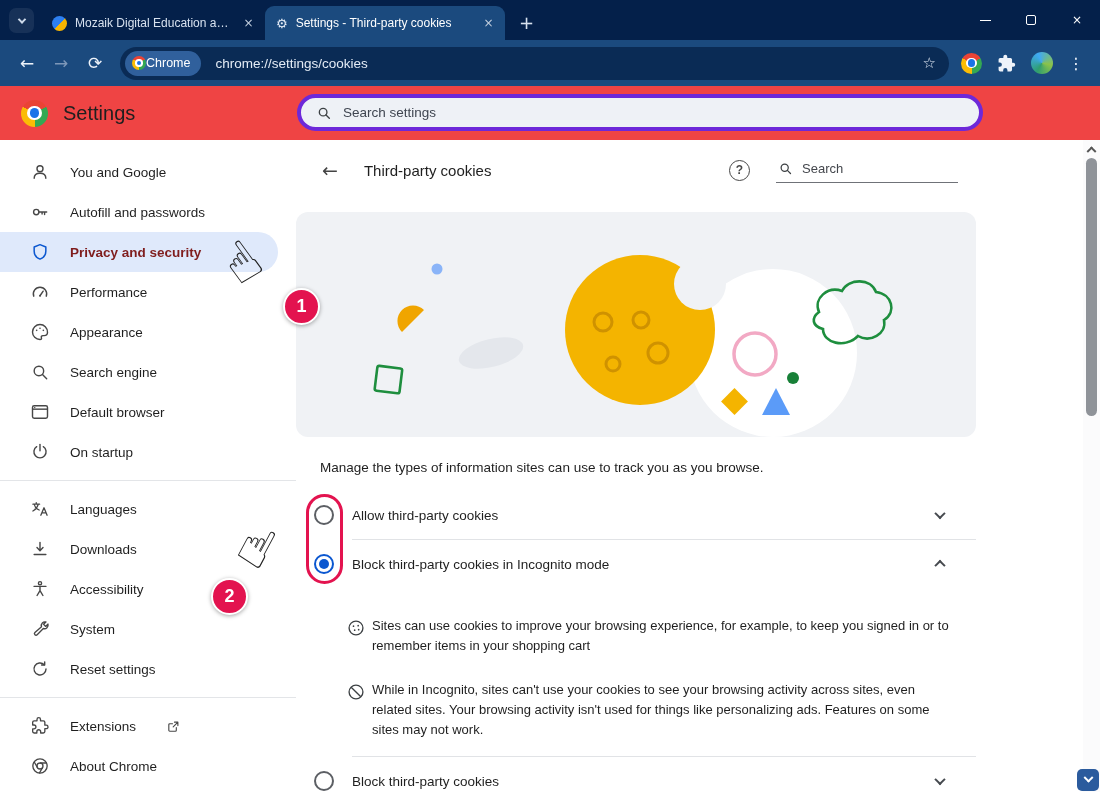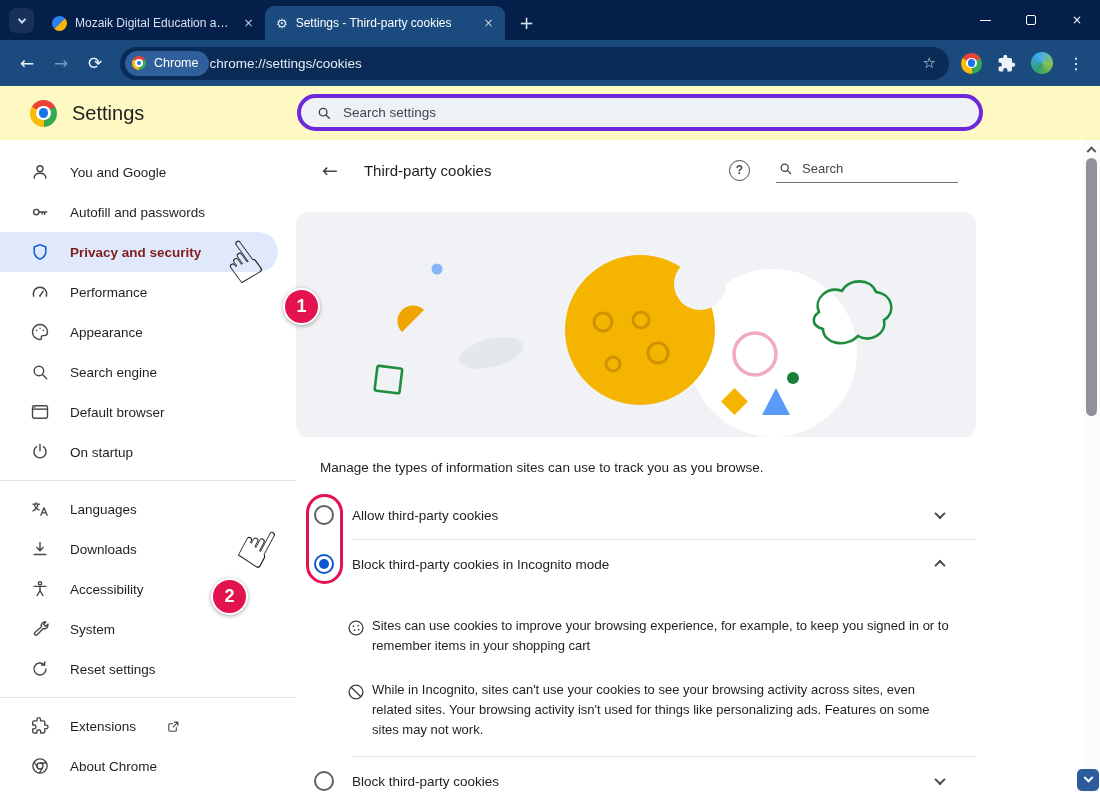--- a/index.html
+++ b/index.html
@@ -33,37 +33,37 @@
   .wc .min{width:11px;border-top:1.3px solid #fff;display:inline-block;}
   .wc .max{width:10px;height:10px;border:1.3px solid #fff;border-radius:2px;display:inline-block;}
 
   
   .toolbar{height:46px;background:#1b4a7e;display:flex;align-items:center;padding:0 10px;}
   .tbtn{width:34px;height:34px;border-radius:50%;display:flex;align-items:center;justify-content:center;
         color:#eef3fa;font-size:17px;flex:none;}
   .tbtn.disabled{color:#7d97b8;}
   .addressbar{flex:1;height:33px;background:#0a2b55;border-radius:17px;display:flex;align-items:center;
               padding:0 13px 0 5px;margin:0 8px;min-width:0;}
-  .chrome-badge{display:flex;align-items:center;gap:8px;background:#30609c;height:25px;border-radius:13px;
+  .chrome-badge{display:flex;align-items:center;gap:0;background:#30609c;height:25px;border-radius:13px;
                 padding:0 11px 0 7px;color:#fff;font-size:12.5px;flex:none;}
   .chrome-logo{position:relative;border-radius:50%;flex:none;
                background:conic-gradient(from 300deg,#ea4335 0 120deg,#34a853 0 240deg,#fbbc05 0 360deg);}
   .chrome-logo::before{content:"";position:absolute;inset:24%;background:#fff;border-radius:50%;}
   .chrome-logo::after{content:"";position:absolute;inset:33%;background:#1a73e8;border-radius:50%;}
   .badge-logo{width:14px;height:14px;}
-  .url{color:#e3ebf5;font-size:13.5px;margin-left:0;white-space:nowrap;overflow:hidden;}
+  .url{color:#e3ebf5;font-size:13.5px;margin-left:14px;white-space:nowrap;overflow:hidden;}
   .abar-star{margin-left:auto;color:#dbe4f0;font-size:15px;}
   .toolbar-right{display:flex;align-items:center;gap:15px;margin:0 6px 0 4px;}
   .chrome-circle{width:21px;height:21px;}
   .avatar{width:22px;height:22px;border-radius:50%;flex:none;
           background:conic-gradient(from 210deg,#2f9e6f,#3fa9f5 35%,#8bc34a 70%,#2f9e6f);}
   .kebab{color:#eef3fa;font-size:16px;}
 
   
-  .sheader{height:54px;background:#fef9c3;display:flex;align-items:center;position:relative;padding-left:9px;}
+  .sheader{height:54px;background:#ef4444;display:flex;align-items:center;position:relative;}
   .sheader .chrome-logo{width:27px;height:27px;margin-left:21px;}
   .stitle{font-size:20px;color:#1f1f1f;margin-left:15px;}
   .ssearch{position:absolute;left:297px;top:8px;width:686px;height:37px;background:#eef1f6;
            border:4px solid #6d28d9;border-radius:19px;display:flex;align-items:center;padding:0 15px;gap:11px;}
   .ssearch .ph{color:#3f4550;font-size:13.5px;}
 
   
   .body{display:flex;height:652px;position:relative;}
   .sidebar{width:296px;flex:none;padding-top:12px;}
   .snav-item{height:40px;display:flex;align-items:center;gap:20px;padding-left:30px;margin-right:18px;

